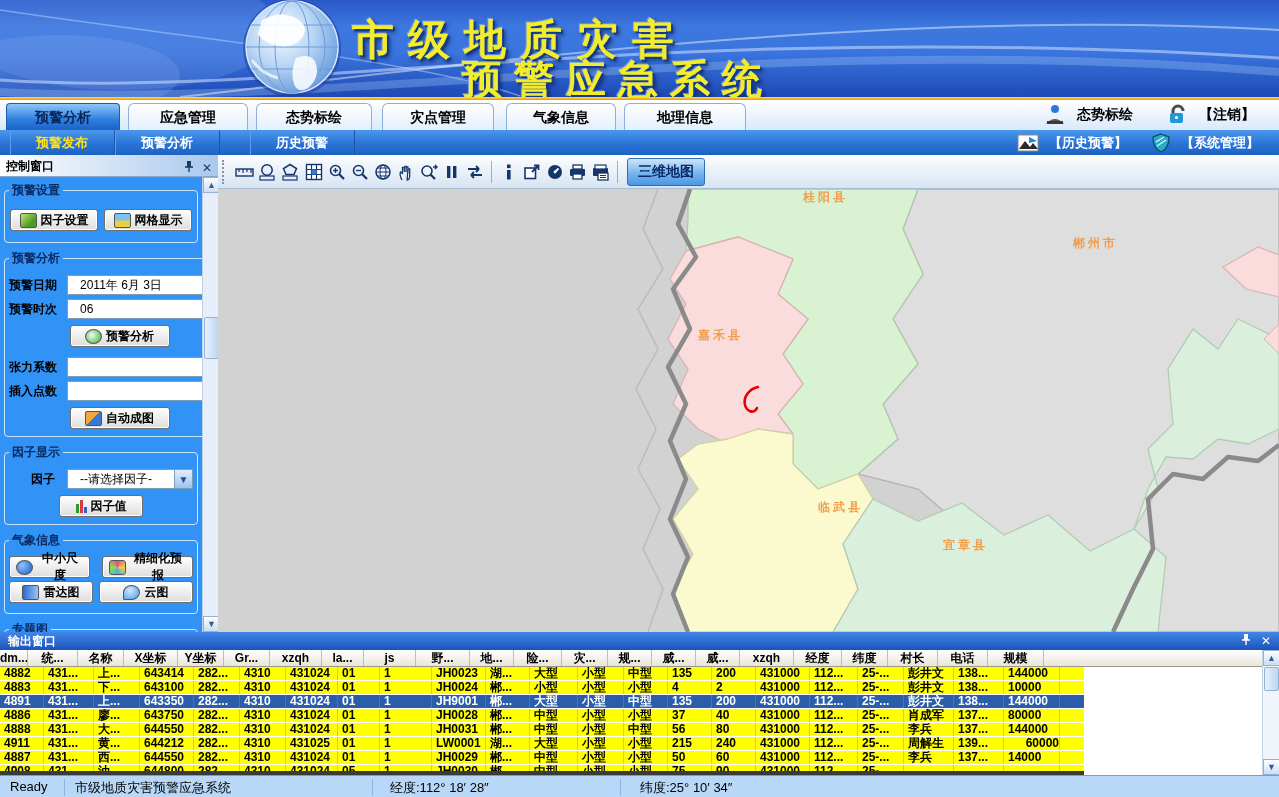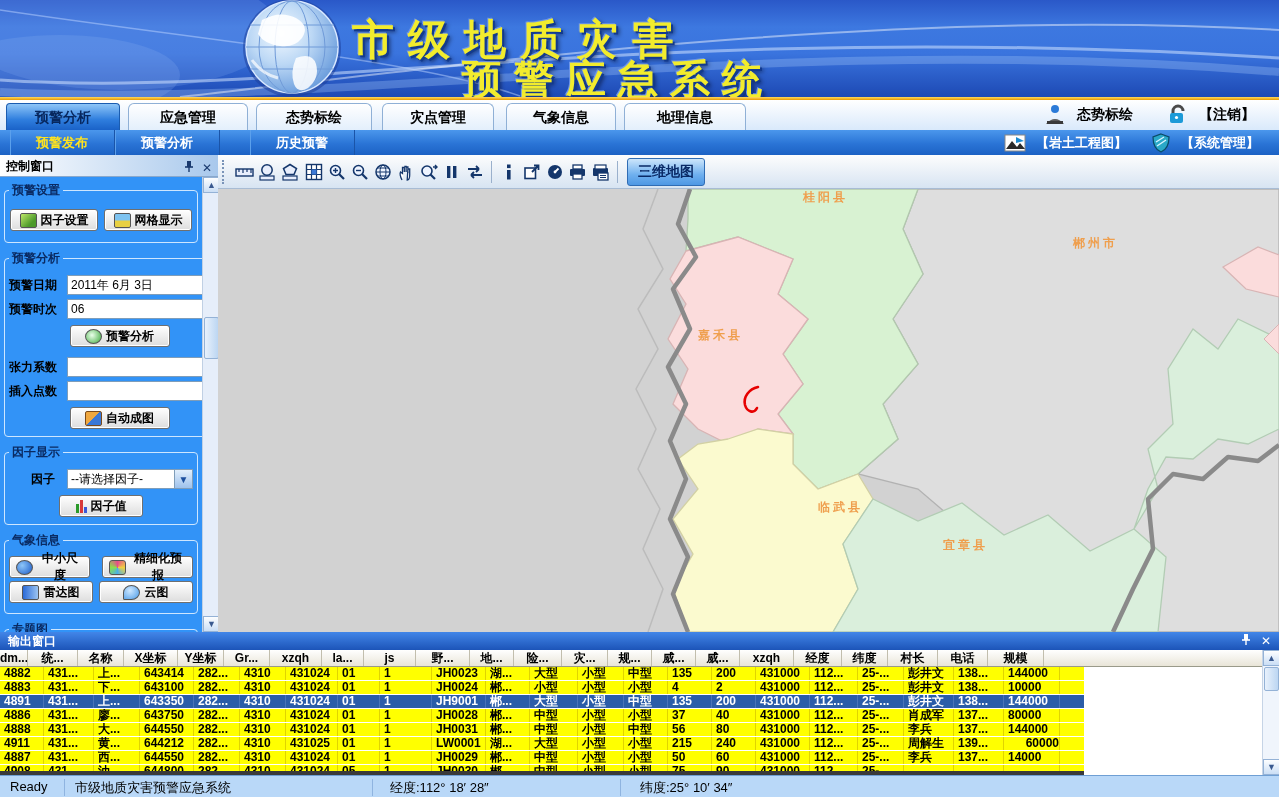--- a/index.html
+++ b/index.html
@@ -43,21 +43,21 @@
   .cpanel-scroll{left:202px;top:177px;width:16px;height:455px;background:#e6eefa;border-left:1px solid #c0d0e4;}
   fieldset{border:1px solid #cde6ff;border-radius:4px;margin:0 0 7px 0;padding:4px 4px 7px 4px;}
   legend{color:#0a2a62;font-weight:bold;font-size:12px;padding:0 3px;}
   .btn3d{display:inline-flex;align-items:center;justify-content:center;gap:4px;height:22px;
     background:linear-gradient(180deg,#ffffff,#eeeeee 50%,#dddddd);border:1px solid #6f6f6f;border-radius:3px;
     font-weight:bold;font-size:12px;cursor:pointer;box-shadow:0 0 0 1px #fff inset;box-sizing:border-box;}
   .ic14{display:inline-block;width:15px;height:13px;border:1px solid #555;border-radius:2px;flex:0 0 auto;}
   .frow{display:flex;align-items:center;margin:4px 0;}
   .flabel{width:58px;font-weight:bold;color:#000;flex:0 0 auto;}
   .dd{flex:1;display:flex;height:20px;background:#fff;border:1px solid #7f9db9;align-items:center;box-sizing:border-box;cursor:pointer;}
-  .dd .val{flex:1;padding-left:3px;white-space:nowrap;overflow:hidden;font-size:12px;}
+  .dd .val{flex:1;padding-left:12px;white-space:nowrap;overflow:hidden;font-size:12px;}
   .dd .arrow{width:17px;height:100%;background:linear-gradient(180deg,#e2effc,#9ec2ec);border-left:1px solid #7f9db9;
     display:flex;align-items:center;justify-content:center;color:#1c4f9e;font-size:10px;}
   .tin{flex:1;height:20px;border:1px solid #7f9db9;background:#fff;text-align:right;padding-right:4px;font-size:12px;box-sizing:border-box;}
   .center{display:flex;justify-content:center;}
 
   
   .toolbar{left:218px;top:155px;width:1061px;height:34px;background:linear-gradient(180deg,#fdfdfd,#d7e4f2);
     border-bottom:1px solid #a8bcd4;display:flex;align-items:center;box-sizing:border-box;padding-left:4px;}
   .grip{width:4px;height:24px;border-left:2px dotted #7a94b8;margin-right:5px;}
   .tbtn{width:23px;height:24px;display:flex;align-items:center;justify-content:center;cursor:pointer;}
@@ -163,21 +163,21 @@
     <div class="subtab" style="left:115px;">预警分析</div>
     <div class="subtab" style="left:250px;">历史预警</div>
     <div class="subbar-right">
       <span class="mini-ic" style="width:22px;height:18px;">
         <svg width="22" height="18">
             <rect x="1" y="1" width="20" height="16" fill="#fff" stroke="#888"></rect>
             <path d="M2,15 l6,-8 5,6 3,-4 5,6 z" fill="#2a2a2a"></path>
             <path d="M12,3 l8,4 -8,2 z" fill="#1c8ad0"></path>
           </svg>
       </span>
-      <span class="txt">【岩土工程图】</span>
+      <span class="txt">【历史预警】</span>
       <span class="mini-ic" style="width:20px;height:20px;margin-left:14px;">
         <svg width="20" height="20">
             <path d="M10,1 L18,4 C18,12 15,17 10,19 C5,17 2,12 2,4 Z" fill="#2aa8c8" stroke="#0a4a66" stroke-width="1.2"></path>
             <path d="M5,9 l8,-5 M6,13 l9,-6" stroke="#d8f4ff" stroke-width="1.4"></path>
           </svg>
       </span>
       <span class="txt">【系统管理】</span>
     </div>
   </div>
 

